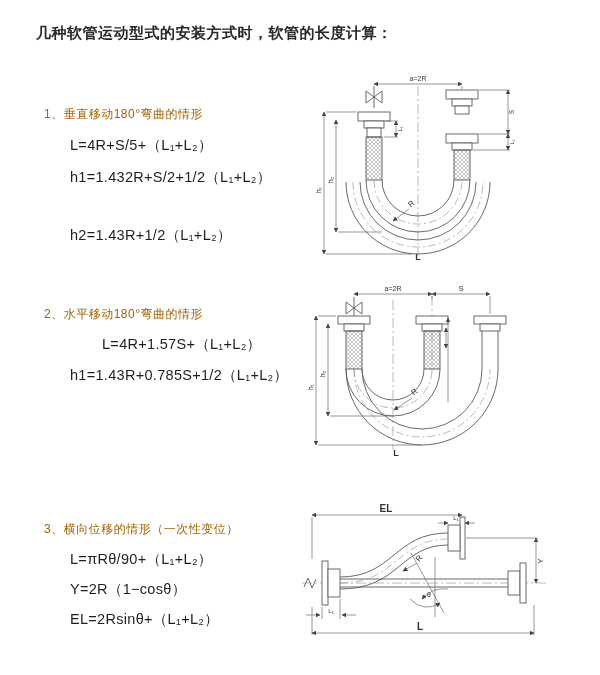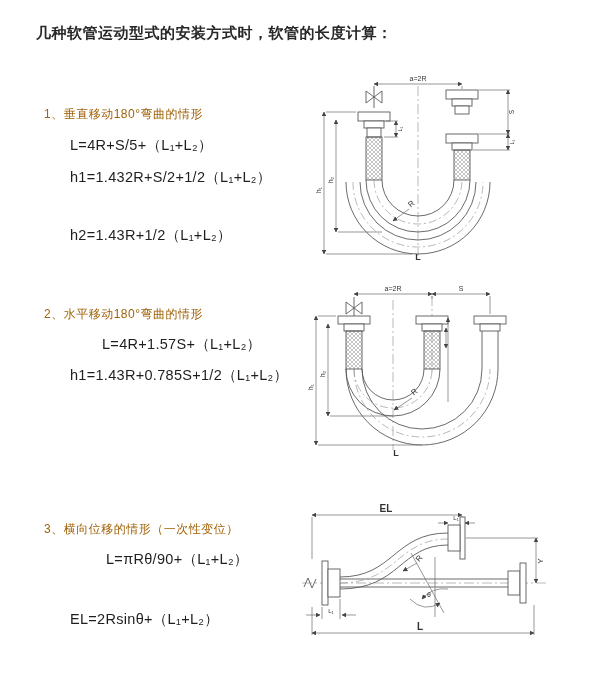--- a/index.html
+++ b/index.html
@@ -202,21 +202,22 @@
 
     <g>
       <line class="dim" x1="104" y1="116" x2="86" y2="128" marker-end="url(#arr2)"></line>
       <text class="lbl" font-size="8" transform="translate(108,112) rotate(-40)" text-anchor="middle">R</text>
     </g>
 
     <text class="lbl" x="88" y="174" font-size="9" font-weight="bold" text-anchor="middle">L</text>
   </svg>
 
   <div class="sec-heading" style="left:44px;top:521px;text-align:right;">3、横向位移的情形（一次性变位）</div>
-  <div class="formula" style="left:70px;top:550px;margin-left:36px;">L=πRθ/90+（L₁+L₂）</div>
+  <div class="formula" style="left:70px;top:550px;">L=πRθ/90+（L₁+L₂）</div>
+  <div class="formula" style="left:70px;top:580px;">Y=2R（1−cosθ）</div>
   <div class="formula" style="left:70px;top:610px;">EL=2Rsinθ+（L₁+L₂）</div>
 
   <svg class="diag" style="left:298px;top:503px;" width="255" height="142" viewBox="0 0 255 142">
     <defs>
       <marker id="arr3" viewBox="0 0 10 10" refX="9" refY="5" markerWidth="7" markerHeight="7" orient="auto-start-reverse">
         <path d="M0,0 L10,5 L0,10 z" fill="#444"></path>
       </marker>
     </defs>
 
     <line class="cl" x1="4" y1="80" x2="250" y2="80"></line>

